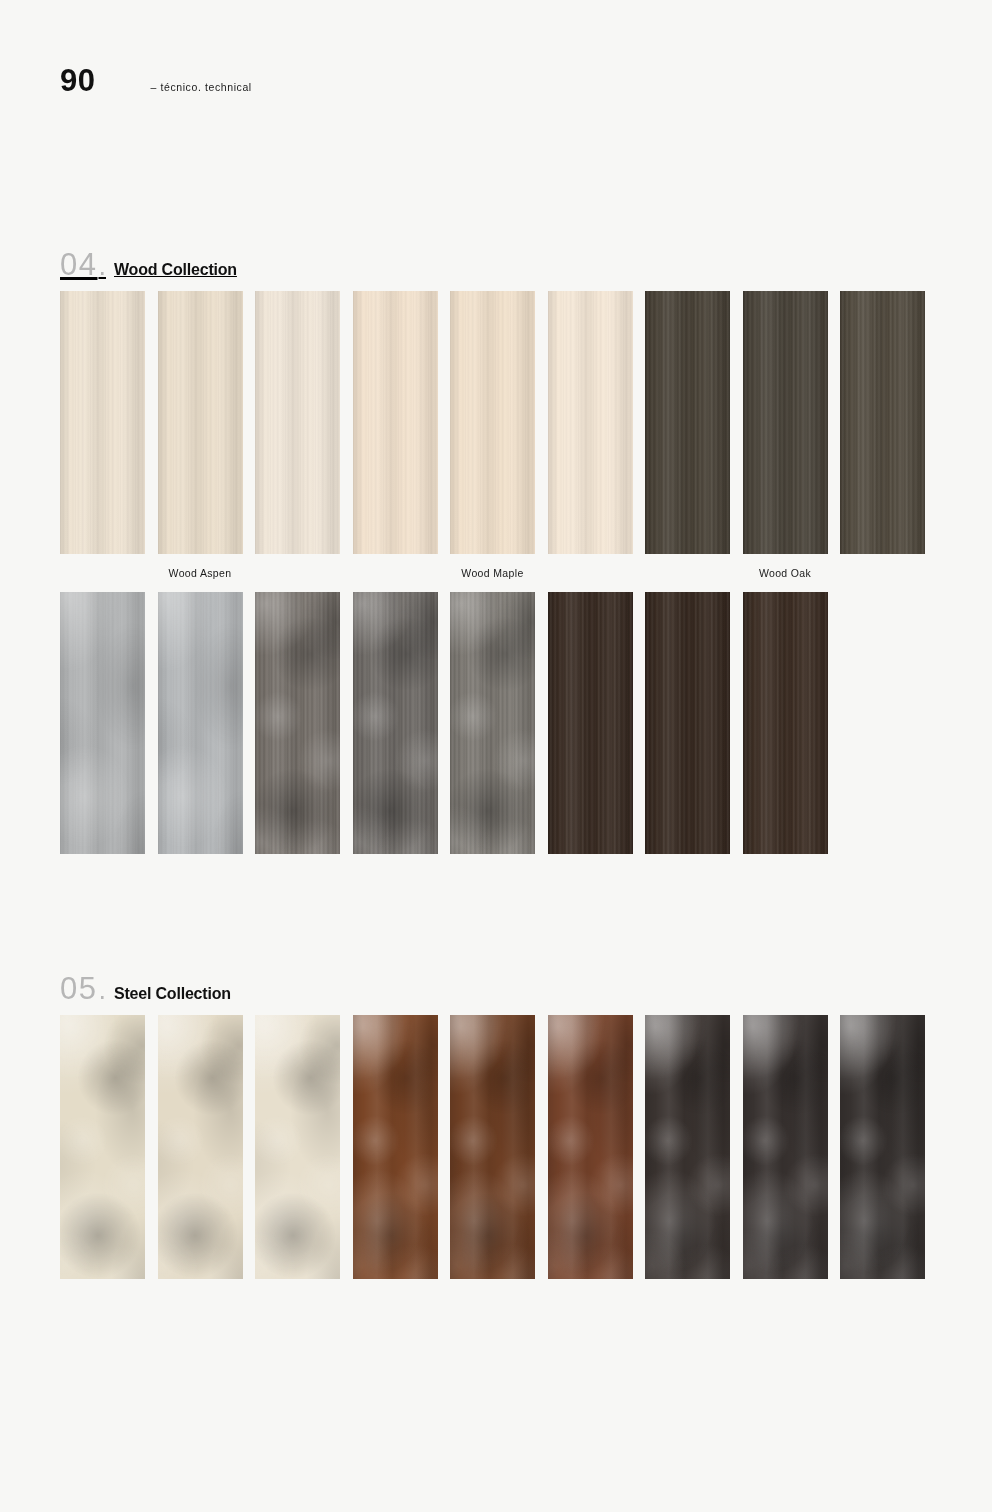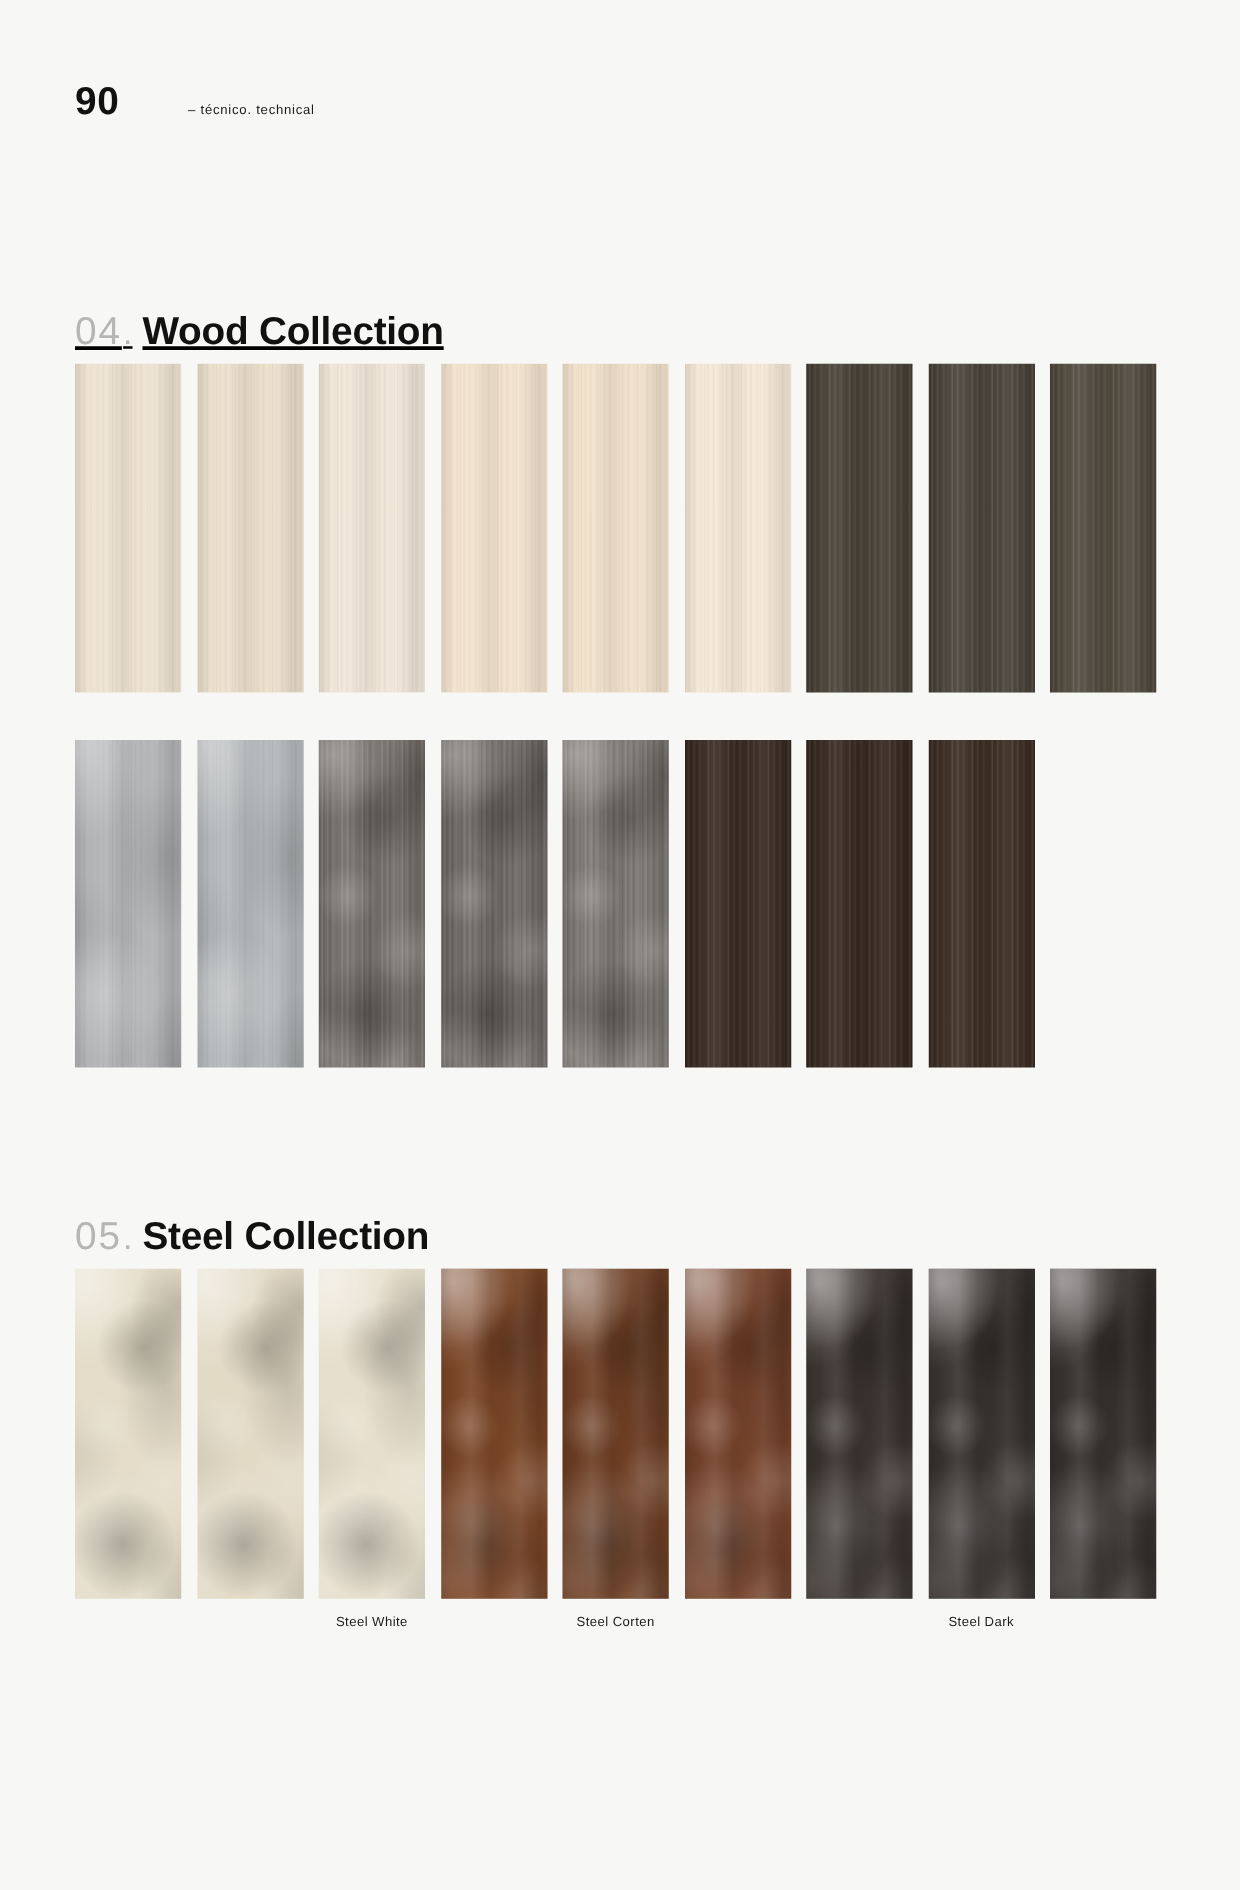--- a/index.html
+++ b/index.html
@@ -65,21 +65,21 @@
     letter-spacing: 1.5px;
     line-height: 1;
   }
   .section-dot {
     font-size: 27px;
     color: #b6b6b6;
     margin: 0 8px 0 1px;
     line-height: 1;
   }
   .section-title {
-    font-size: 31px;
+    font-size: 16px;
     font-weight: 700;
     color: #111111;
     letter-spacing: -0.2px;
     line-height: 1;
   }
 
   
   .swatch-row {
     position: relative;
     left: 60px;
@@ -227,20 +227,25 @@
             <div class="grain-strong"></div>
             <div class="vstreak"></div>
             <div class="edge-shade"></div>
           </div>
           <div class="swatch" style="height: 263px; background: rgb(83, 76, 64);">
             <div class="grain-strong"></div>
             <div class="vstreak"></div>
             <div class="edge-shade"></div>
           </div>
         </div>
+        <div class="label-row" style="position: absolute; top: 311px;">
+          <span class="swatch-label" style="left: 60px; width: 160px;">Wood Aspen</span>
+          <span class="swatch-label" style="left: 352.5px; width: 160px;">Wood Maple</span>
+          <span class="swatch-label" style="left: 645px; width: 160px;">Wood Oak</span>
+        </div>
         <div class="swatch-row" style="position: absolute; top: 343px; height: 262px;">
           <div class="swatch" style="height: 262px; background: rgb(179, 181, 182);">
             <div class="grain"></div>
             <div class="vstreak"></div>
             <div class="cloud"></div>
           </div>
           <div class="swatch" style="height: 262px; background: rgb(182, 185, 187);">
             <div class="grain"></div>
             <div class="vstreak"></div>
             <div class="cloud"></div>
@@ -320,21 +325,16 @@
             <div class="mottle"></div>
             <div class="cloud"></div>
             <div class="vstreak"></div>
           </div>
           <div class="swatch" style="height: 264px; background: rgb(54, 49, 47);">
             <div class="mottle"></div>
             <div class="cloud"></div>
             <div class="vstreak"></div>
           </div>
         </div>
-        <div class="label-row" style="position: absolute; top: 312px;">
-          <span class="swatch-label" style="left: 157.5px; width: 160px;">Steel White</span>
-          <span class="swatch-label" style="left: 352.5px; width: 160px;">Steel Corten</span>
-          <span class="swatch-label" style="left: 645px; width: 160px;">Steel Dark</span>
-        </div>
       </div>
     </div>
 
 </div>
 
 </body></html>

